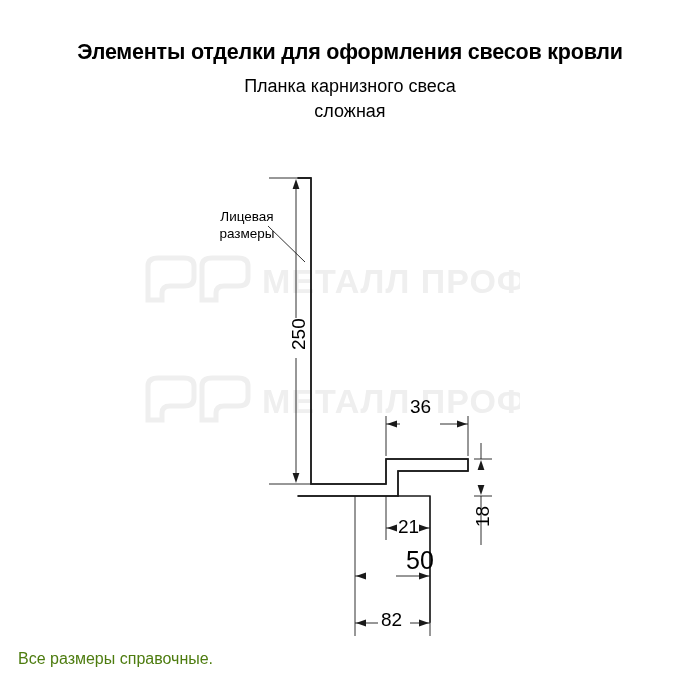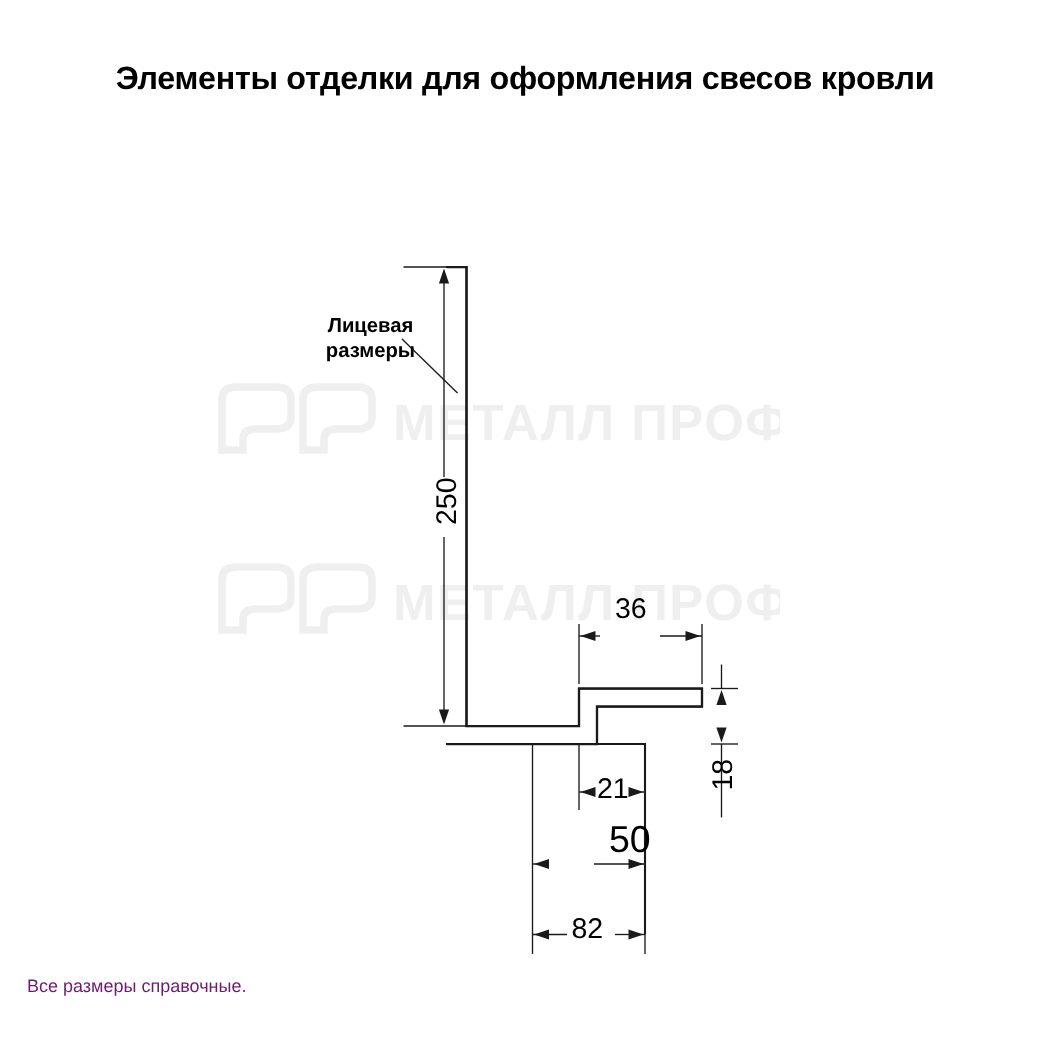--- a/index.html
+++ b/index.html
@@ -44,22 +44,22 @@
     position: absolute;
     left: 0;
     top: 137px;
     width: 700px;
     text-align: center;
     font-size: 18px;
   }
   .footnote {
     position: absolute;
     left: 18px;
-    font-size: 12px;
-    color: #701a75;
+    font-size: 16px;
+    color: #4d7c0f;
   }
   .footnote.l1 { top: 650px; }
   .footnote.l2 { top: 670px; }
 
   .drawing {
     position: absolute;
     left: 0;
     top: 0;
     width: 700px;
     height: 700px;
@@ -74,34 +74,37 @@
   .label {
     position: absolute;
     font-size: 15px;
     color: #000;
     white-space: nowrap;
   }
   .label.small {
     font-size: 13.5px;
     line-height: 17px;
     text-align: center;
-    font-weight: bold;
   }
   .label.vert {
     transform: rotate(-90deg);
     transform-origin: 0 0;
   }
 </style>
 </head>
 <body>
 
 <div class="page">
 
   <div class="title-main">Элементы отделки для оформления свесов кровли</div>
 
+  <div class="title-sub1">
+    <div>Планка карнизного свеса</div>
+    <div>сложная</div>
+  </div>
 
 
   <div class="wm" style="left:140px; top:248px;">
     <svg width="380" height="70" viewBox="0 0 380 70">
       <g fill="none" stroke="#efefef" stroke-width="5">
         <path d="M8 52 L8 18 Q8 10 18 10 L44 10 Q54 10 54 18 L54 30 Q54 38 44 38 L30 38 Q22 38 22 45 L22 52 Z"></path>
         <path d="M62 52 L62 18 Q62 10 72 10 L98 10 Q108 10 108 18 L108 30 Q108 38 98 38 L84 38 Q76 38 76 45 L76 52 Z"></path>
       </g>
       <text x="122" y="45" font-family="Liberation Sans, sans-serif" font-size="34" font-weight="bold" fill="#efefef" letter-spacing="1">МЕТАЛЛ ПРОФИЛЬ</text>
     </svg>

